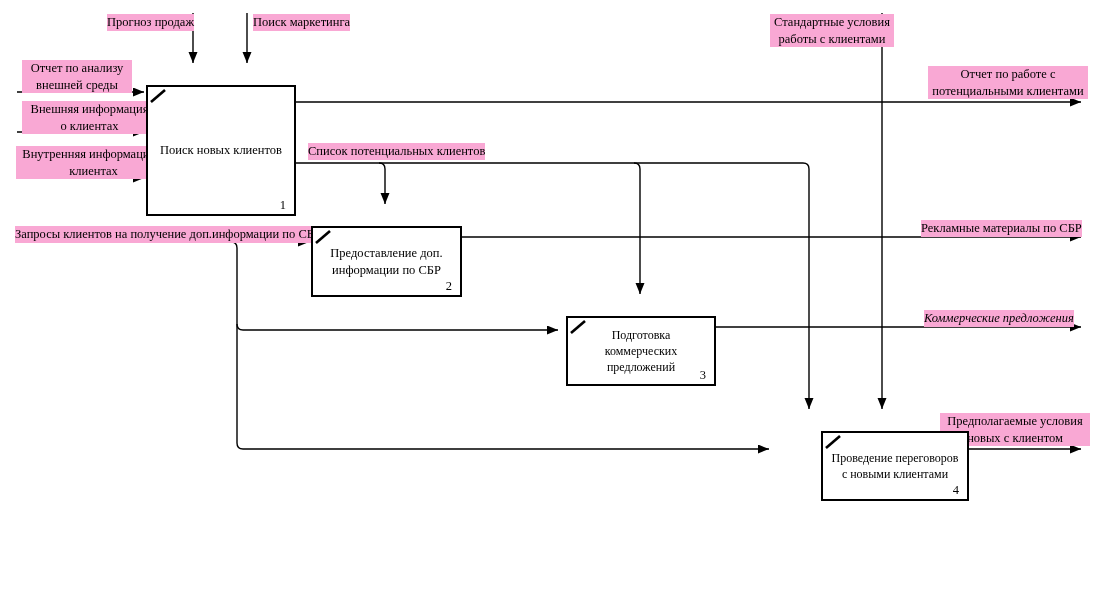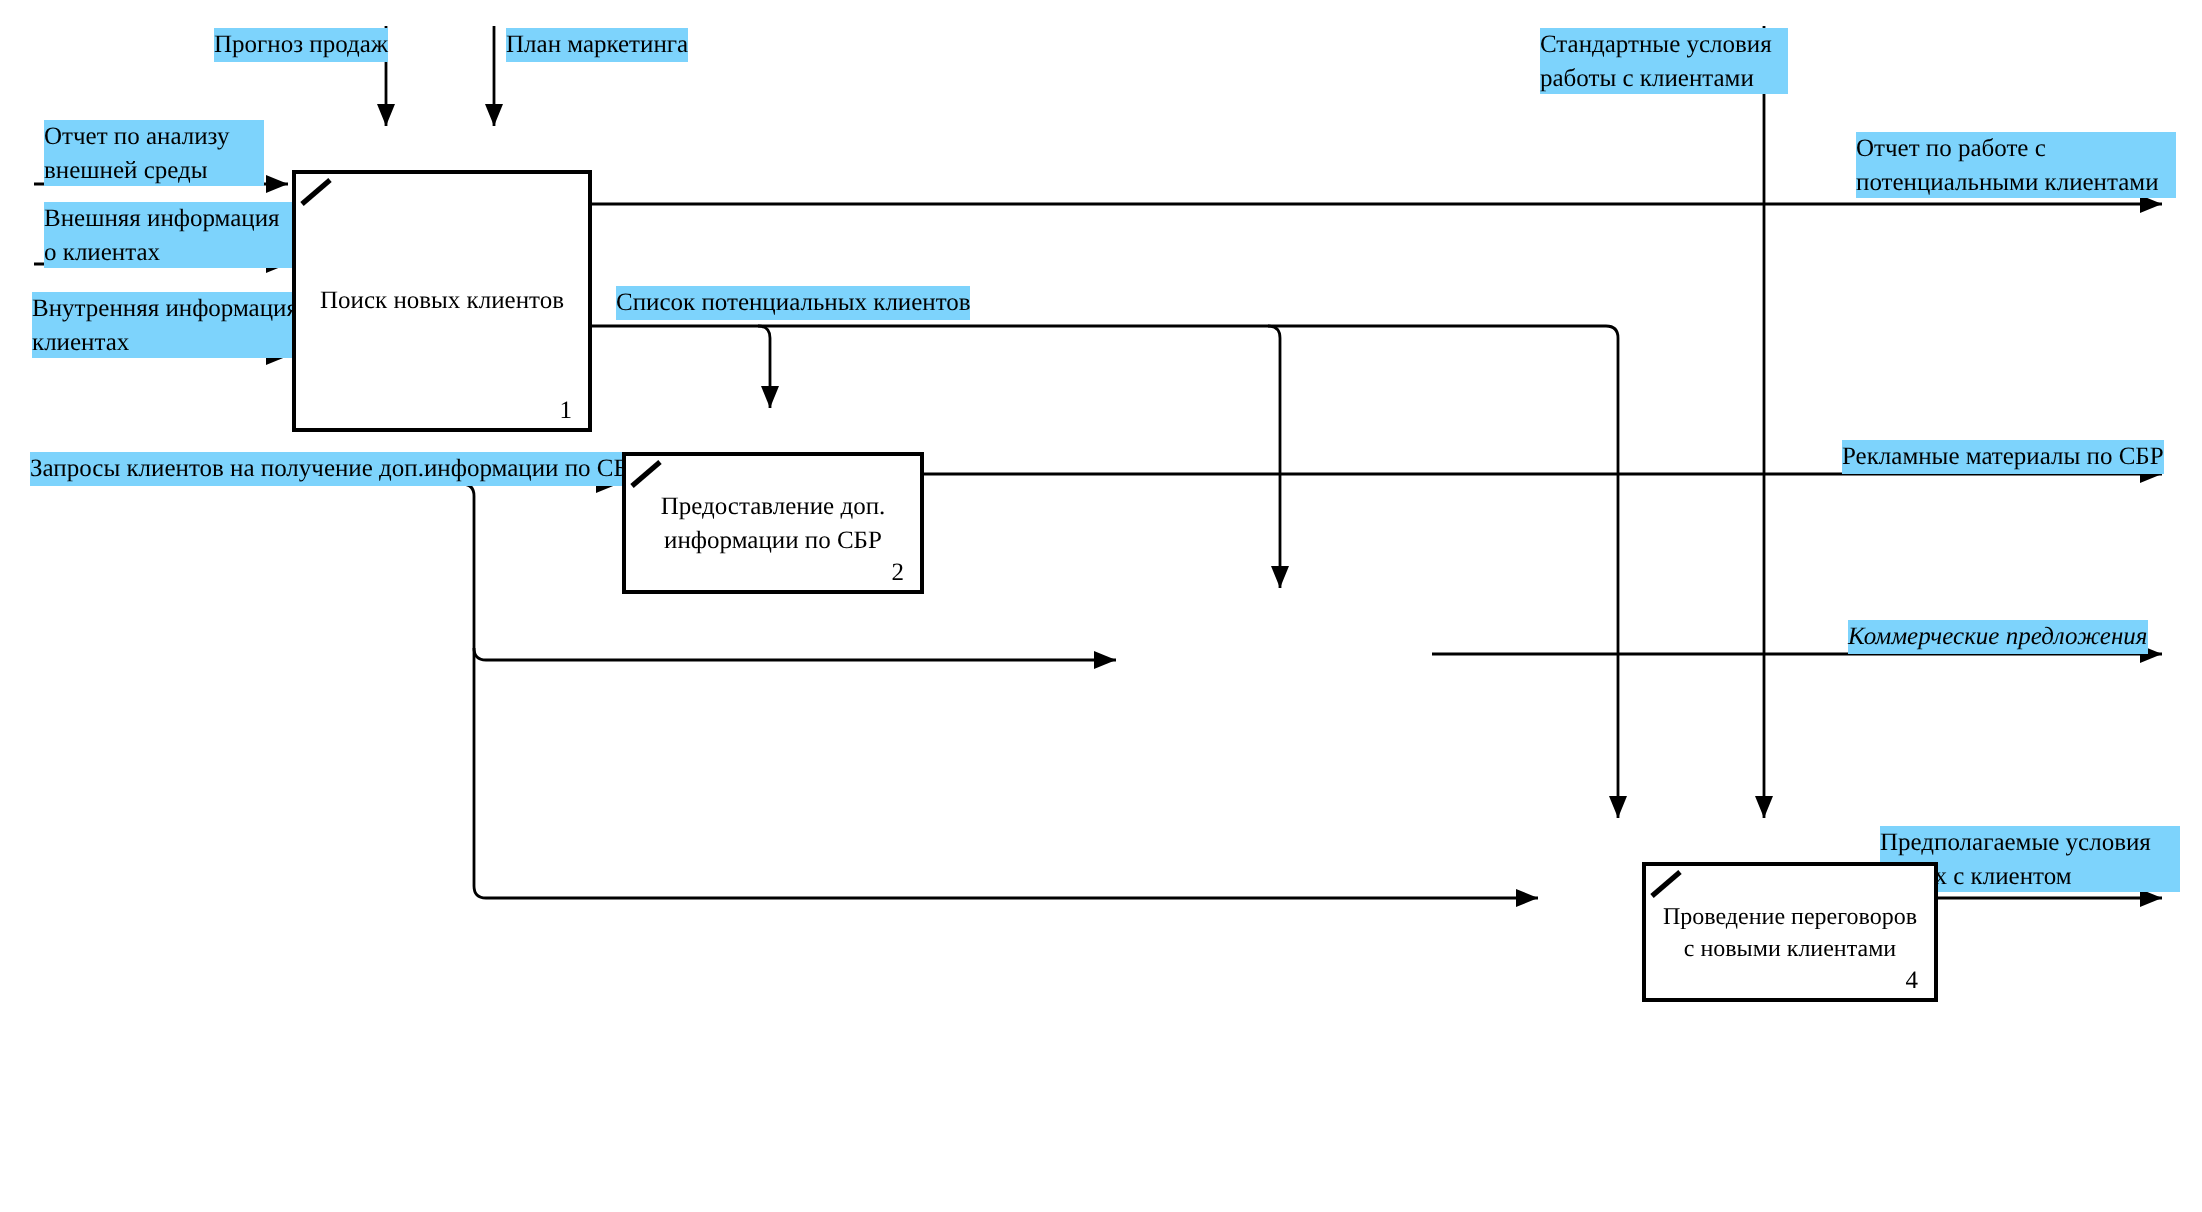--- a/index.html
+++ b/index.html
@@ -10,22 +10,23 @@
     font-family:"Liberation Serif","DejaVu Serif",serif;
     color:#000;
     overflow:hidden;
   }
   #wires{position:absolute;left:0;top:0;width:1101px;height:606px;}
   .edge-label{
     position:absolute;
     font-size:12.5px;
     line-height:1.32;
     white-space:pre-line;
-    background:#7dd3fc;
+    background:#f9a8d4;
     z-index:2;
+    text-align:center;
   }
   .nowrap{white-space:nowrap;}
   .abox{
     position:absolute;
     border:2px solid #000;
     background:#fff;
     box-sizing:border-box;
     display:flex;align-items:center;justify-content:center;
     text-align:center;
     z-index:3;
@@ -93,32 +94,41 @@
 
   <div class="abox" style="left:311px;top:206px;width:151px;height:71px;">
     <svg class="fold" viewBox="0 0 20 18">
         <line x1="2" y1="14" x2="16" y2="2" stroke="#000" stroke-width="2.6"></line>
       </svg>
     <div class="title">Предоставление доп.
 информации по СБР</div>
     <div class="num">2</div>
   </div>
 
+  <div class="abox" style="left:566px;top:296px;width:150px;height:70px;">
+    <svg class="fold" viewBox="0 0 20 18">
+        <line x1="2" y1="14" x2="16" y2="2" stroke="#000" stroke-width="2.6"></line>
+      </svg>
+    <div class="title" style="font-size:12px;">Подготовка
+коммерческих
+предложений</div>
+    <div class="num">3</div>
+  </div>
 
   <div class="abox" style="left:821px;top:411px;width:148px;height:70px;">
     <svg class="fold" viewBox="0 0 20 18">
         <line x1="2" y1="14" x2="16" y2="2" stroke="#000" stroke-width="2.6"></line>
       </svg>
     <div class="title" style="font-size:12px;">Проведение переговоров
 с новыми клиентами</div>
     <div class="num">4</div>
   </div>
 
   <div class="edge-label nowrap" style="left:107px;top:14px;">Прогноз продаж</div>
-  <div class="edge-label nowrap" style="left:253px;top:14px;">План маркетинга</div>
+  <div class="edge-label nowrap" style="left:253px;top:14px;">Поиск маркетинга</div>
   <div class="edge-label" style="left:770px;top:14px;width:124px;">Стандартные условия
 работы с клиентами</div>
 
   <div class="edge-label" style="left:22px;top:60px;width:110px;">Отчет по анализу
 внешней среды</div>
   <div class="edge-label" style="left:22px;top:101px;width:135px;">Внешняя информация
 о клиентах</div>
   <div class="edge-label" style="left:16px;top:146px;width:155px;">Внутренняя информация о
 клиентах</div>
   <div class="edge-label nowrap" style="left:15px;top:226px;">Запросы клиентов на получение доп.информации по СБР</div>

